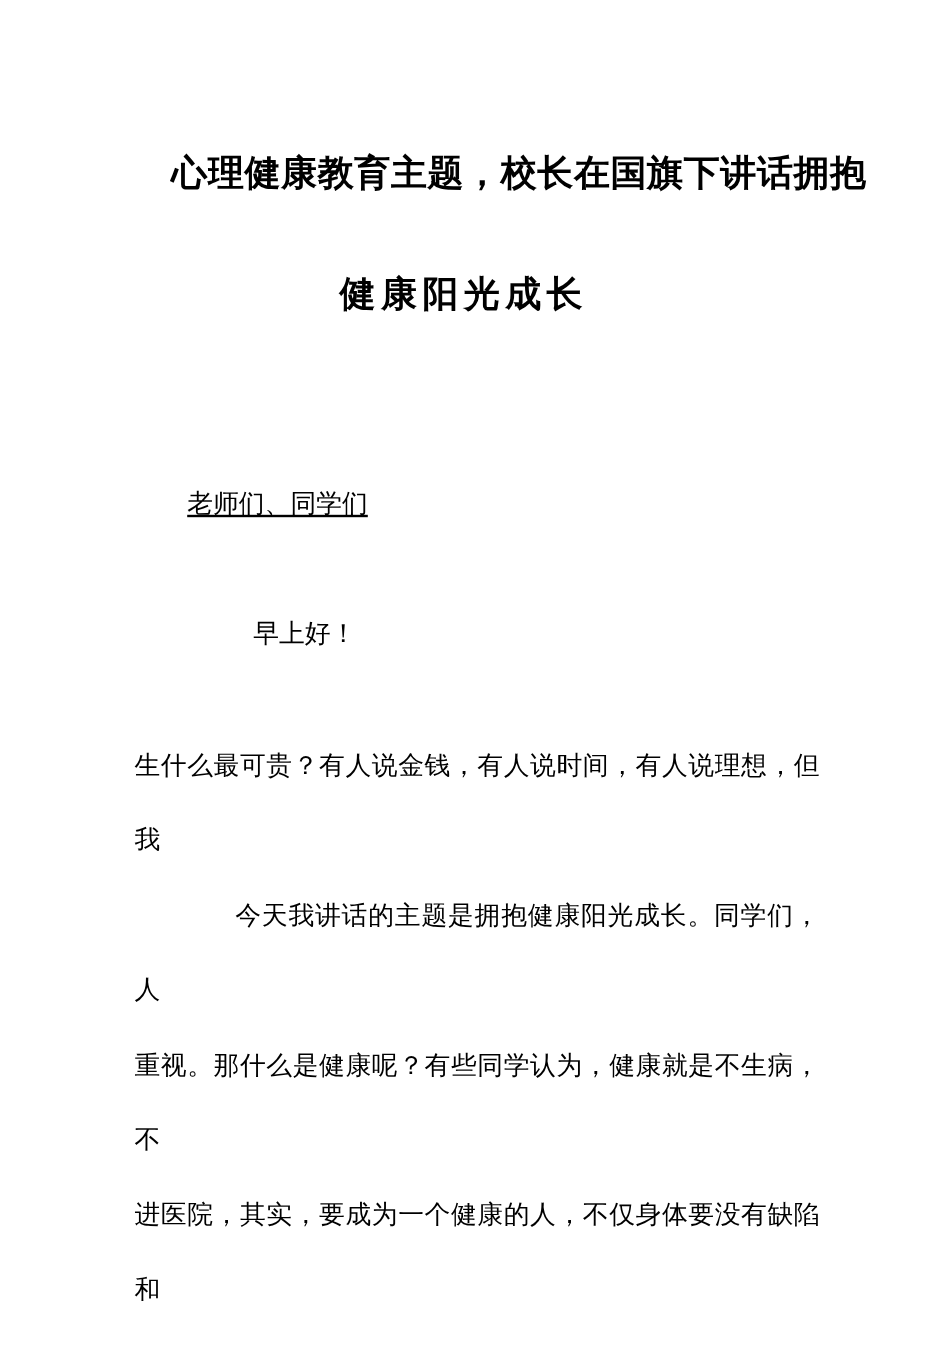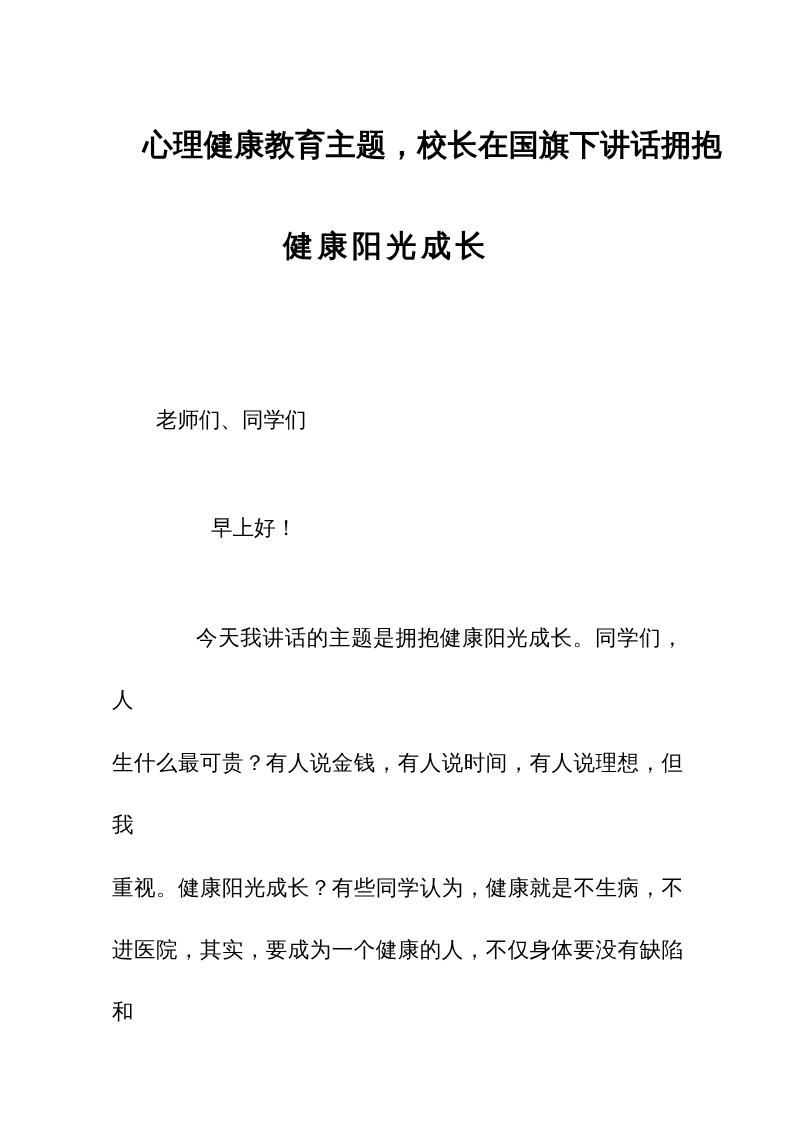--- a/index.html
+++ b/index.html
@@ -35,21 +35,21 @@
     top: 228px;
     letter-spacing: 4.5px;
     transform: translateX(-10px);
   }
   .body-line {
     position: absolute;
     font-size: 21.5px;
     line-height: 26px;
     white-space: nowrap;
   }
-  .salutation { left: 156px; top: 407px; }
+  .salutation { left: 156px; top: 407px; text-decoration: underline; }
   .greeting   { left: 211px; top: 515px; }
   .paragraph {
     position: absolute;
     left: 112px;
     top: 607px;
     width: 571px;
     font-size: 21.5px;
     line-height: 62.4px;
   }
   .paragraph .jline {
@@ -67,20 +67,20 @@
 
   <div class="title-line title-line-1">心理健康教育主题，校长在国旗下讲话拥抱</div>
 
   <div class="title-line title-line-2">健康阳光成长</div>
 
   <div class="body-line salutation">老师们、同学们</div>
 
   <div class="body-line greeting">早上好！</div>
 
   <div class="paragraph">
+    <div class="jline">生什么最可贵？有人说金钱，有人说时间，有人说理想，但我</div>
     <div class="jline first">今天我讲话的主题是拥抱健康阳光成长。同学们，人</div>
-    <div class="jline">生什么最可贵？有人说金钱，有人说时间，有人说理想，但我</div>
-    <div class="jline">重视。健康阳光成长？有些同学认为，健康就是不生病，不</div>
+    <div class="jline">重视。那什么是健康呢？有些同学认为，健康就是不生病，不</div>
     <div class="jline">进医院，其实，要成为一个健康的人，不仅身体要没有缺陷和</div>
 
   </div>
 
 </div>
 
 </body></html>

